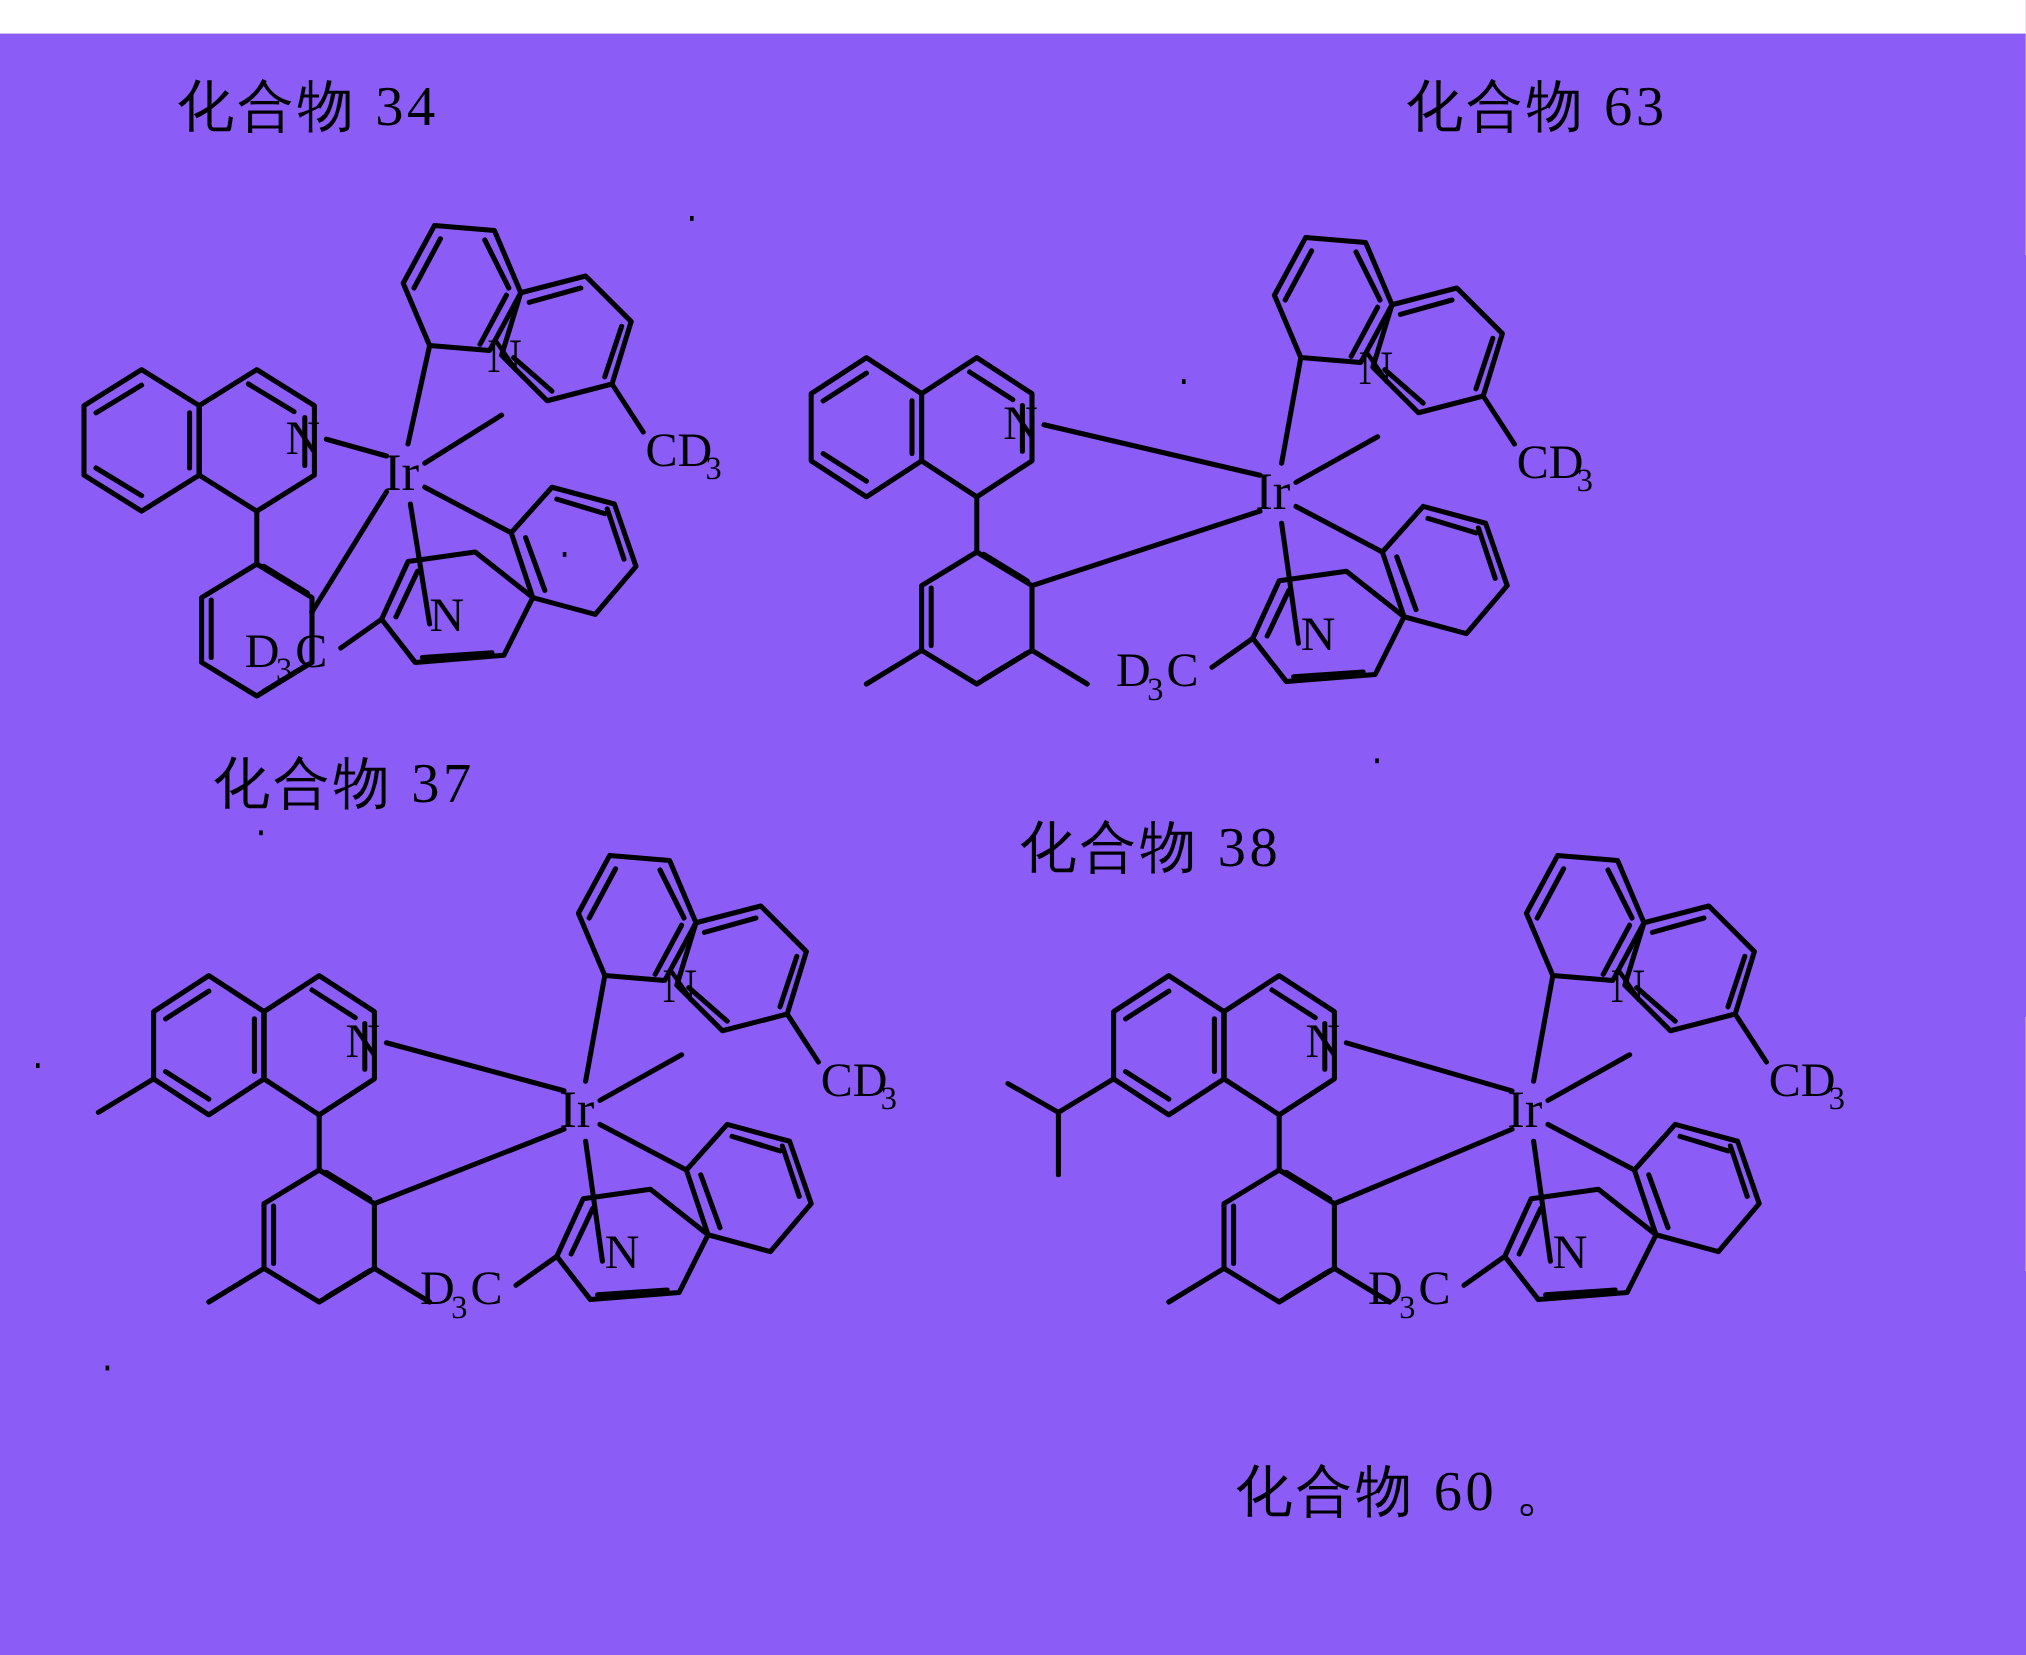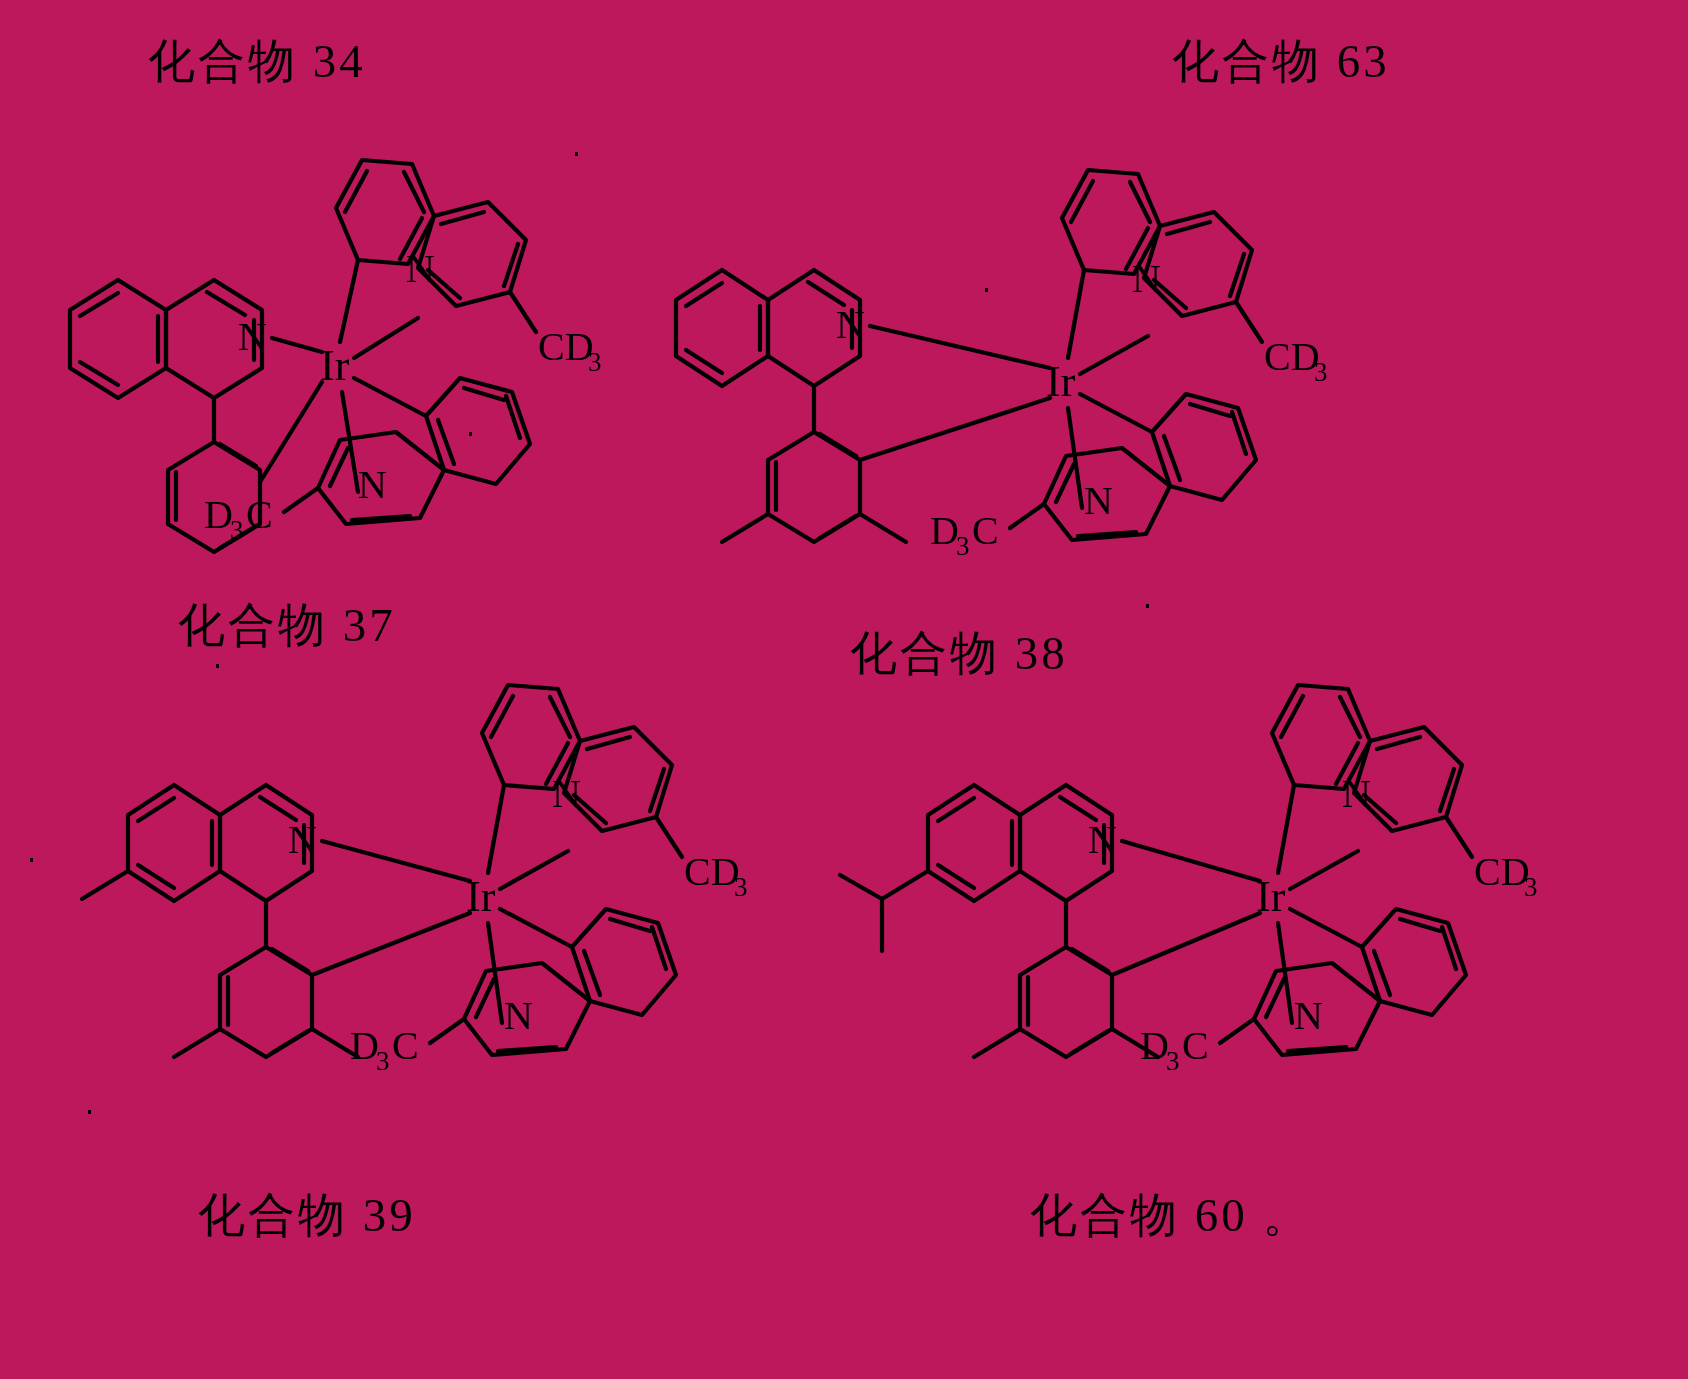--- a/index.html
+++ b/index.html
@@ -11,21 +11,22 @@
     width: 1688px;
     height: 1379px;
     position: relative;
     font-family: "Liberation Serif", "DejaVu Serif", serif;
     color: #000000;
     overflow: hidden;
   }
   .page {
     position: absolute;
     inset: 0;
-    background: #be185d;
+    background: #8b5cf6;
+    margin-top: 28px;
   }
   .cmp-label {
     position: absolute;
     font-family: "Liberation Serif", "DejaVu Serif", serif;
     font-size: 47px;
     line-height: 1;
     color: #000000;
     white-space: nowrap;
     letter-spacing: 3px;
   }
@@ -204,21 +205,21 @@
       <text class="atom" x="424" y="394">N</text>
       <g>
         <text class="atom" x="270" y="424">D</text>
         <text class="atom-sub" x="296" y="435">3</text>
         <text class="atom" x="312" y="424">C</text>
       </g>
     </svg>
   </div>
 
   <div class="cmp-label" style="left:178px; top:602px;">化合物 37</div>
-  <div class="cmp-label" style="left:850px; top:630px;">化合物 38</div>
+  <div class="cmp-label" style="left:850px; top:656px;">化合物 38</div>
 
   <div class="struct" style="left:50px; top:705px;">
     <svg width="680" height="470" viewBox="0 0 680 470">
       <g fill="none" stroke="#000000" stroke-width="4.2" stroke-linecap="round" stroke-linejoin="round">
 
         <polygon points="78,110 124,80 170,110 170,166 124,196 78,166"></polygon>
         <path d="M88,116 L124,93 M162,116 L162,160 M88,160 L124,183"></path>
 
         <path d="M78,166 L32,194"></path>
 
@@ -332,21 +333,20 @@
       </g>
       <text class="atom" x="464" y="324">N</text>
       <g>
         <text class="atom" x="310" y="354">D</text>
         <text class="atom-sub" x="336" y="365">3</text>
         <text class="atom" x="352" y="354">C</text>
       </g>
     </svg>
   </div>
 
-  <div class="cmp-label" style="left:198px; top:1192px;">化合物 39</div>
   <div class="cmp-label" style="left:1030px; top:1192px;">化合物 60 。</div>
 
   <div class="speck" style="left:575px; top:152px;"></div>
   <div class="speck" style="left:985px; top:288px;"></div>
   <div class="speck" style="left:469px; top:432px;"></div>
   <div class="speck" style="left:216px; top:664px;"></div>
   <div class="speck" style="left:1146px; top:604px;"></div>
   <div class="speck" style="left:30px; top:858px;"></div>
   <div class="speck" style="left:88px; top:1110px;"></div>
 

